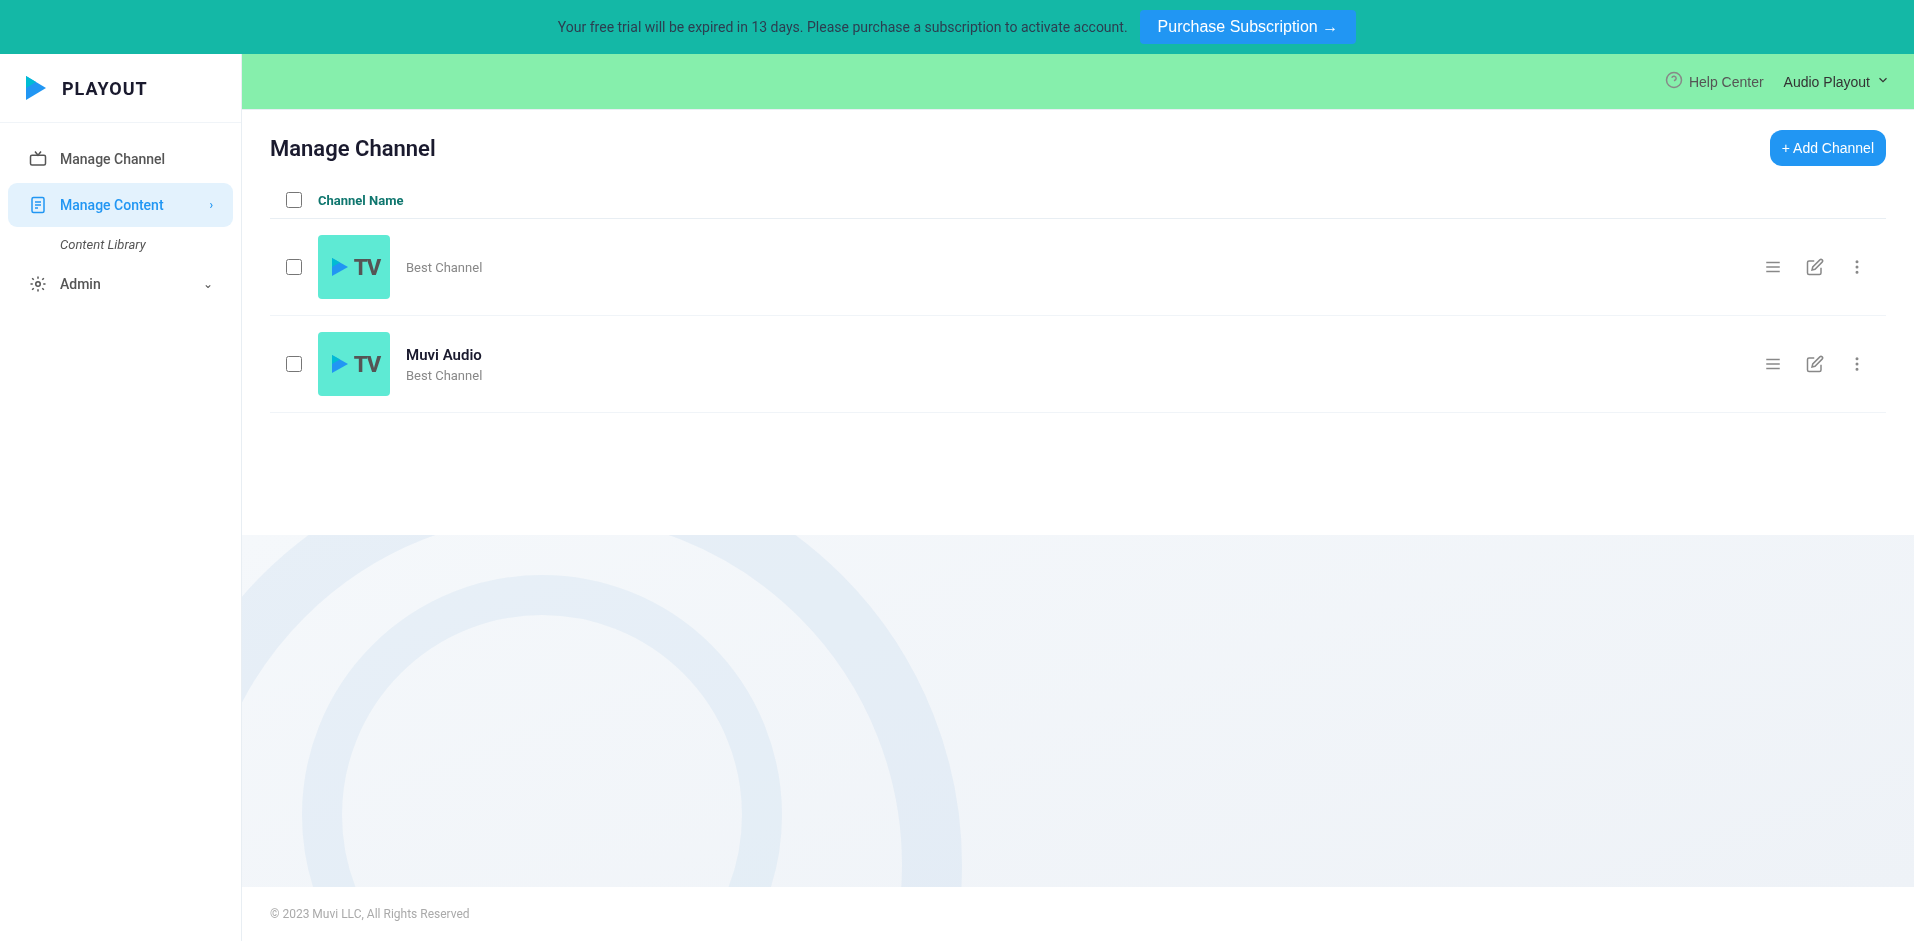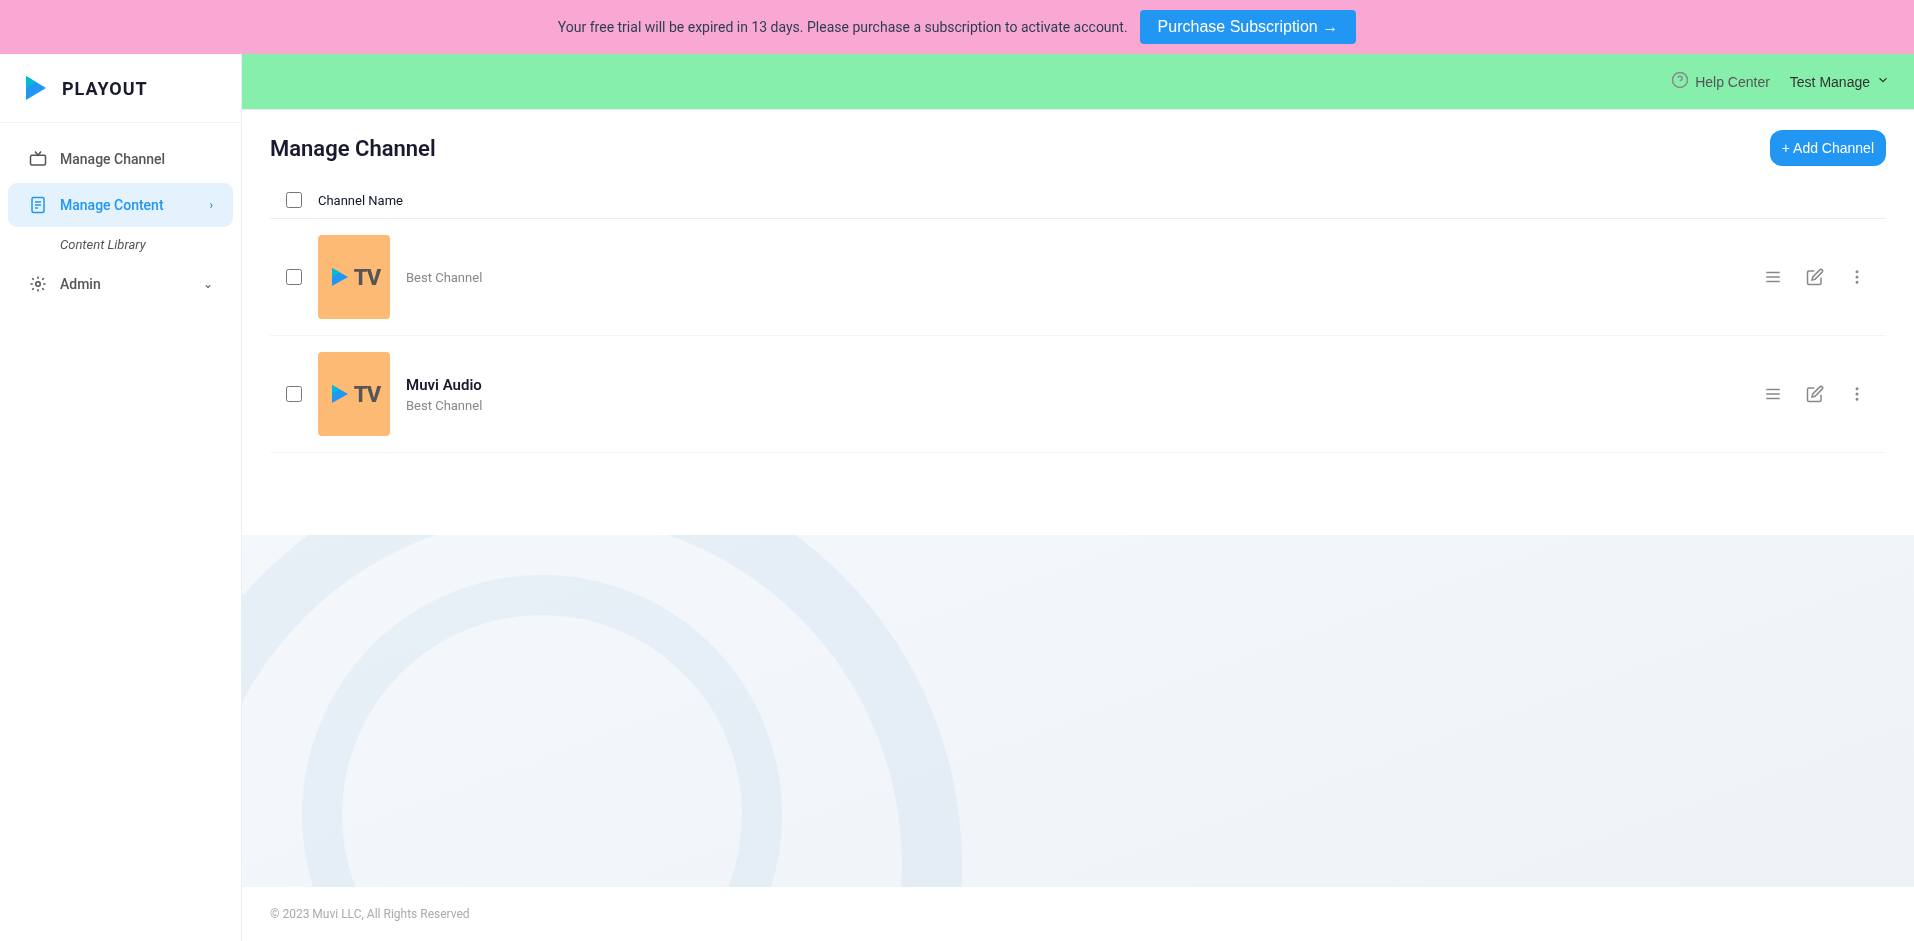--- a/index.html
+++ b/index.html
@@ -1,20 +1,20 @@
 <!DOCTYPE html>
 <html><head>
   <meta charset="utf-8">
   <style>
     * { box-sizing: border-box; margin: 0; padding: 0; }
     body { font-family: -apple-system, BlinkMacSystemFont, 'Segoe UI', Roboto, sans-serif; background: #f0f4f8; display: flex; flex-direction: column; height: 941px; width: 1914px; overflow: hidden; }
 
     
     .trial-banner {
-      background: #f9a8d4;
+      background: #14b8a6;
       display: flex;
       align-items: center;
       justify-content: center;
       gap: 12px;
       padding: 10px 20px;
       min-height: 48px;
       flex-shrink: 0;
     }
     .trial-banner-text {
       font-size: 14px;
@@ -202,42 +202,42 @@
     .table-header {
       display: flex;
       align-items: center;
       gap: 16px;
       padding: 10px 16px;
       border-bottom: 1px solid #e8eef3;
     }
 
     .table-header-label {
       font-size: 13px;
-      font-weight: 400;
-      color: #0f172a;
+      font-weight: 700;
+      color: #0f766e;
     }
 
     .channel-row {
       display: flex;
       align-items: center;
       gap: 16px;
       padding: 16px;
       border-bottom: 1px solid #f0f4f8;
     }
 
     .channel-checkbox {
       width: 16px;
       height: 16px;
       cursor: pointer;
     }
 
     .channel-thumb {
       width: 72px;
-      height: 84px;
-      background: #fdba74;
+      height: 64px;
+      background: #5eead4;
       border-radius: 4px;
       display: flex;
       align-items: center;
       justify-content: center;
       flex-shrink: 0;
     }
 
     .channel-info {
       flex: 1;
     }
@@ -401,21 +401,21 @@
           <svg width="18" height="18" viewBox="0 0 24 24" fill="none" stroke="#888" stroke-width="2">
             <circle cx="12" cy="12" r="10"></circle>
             <path d="M9.09 9a3 3 0 0 1 5.83 1c0 2-3 3-3 3"></path>
             <line x1="12" y1="17" x2="12.01" y2="17" stroke-width="3"></line>
           </svg>
         </span>
         <span>Help Center</span>
       </button>
 
       <button class="user-menu">
-        <span>Test Manage</span>
+        <span>Audio Playout</span>
         <span>
           <svg width="14" height="14" viewBox="0 0 24 24" fill="none" stroke="currentColor" stroke-width="2">
             <polyline points="6 9 12 15 18 9"></polyline>
           </svg>
         </span>
       </button>
     </div>
 
     <div class="main-content">
 

